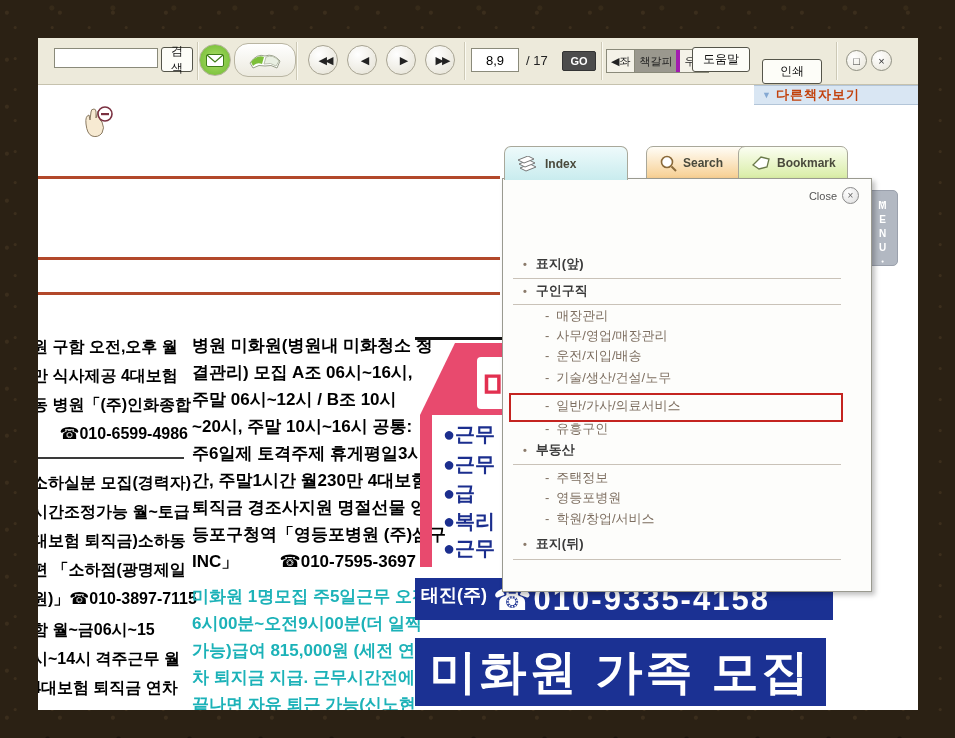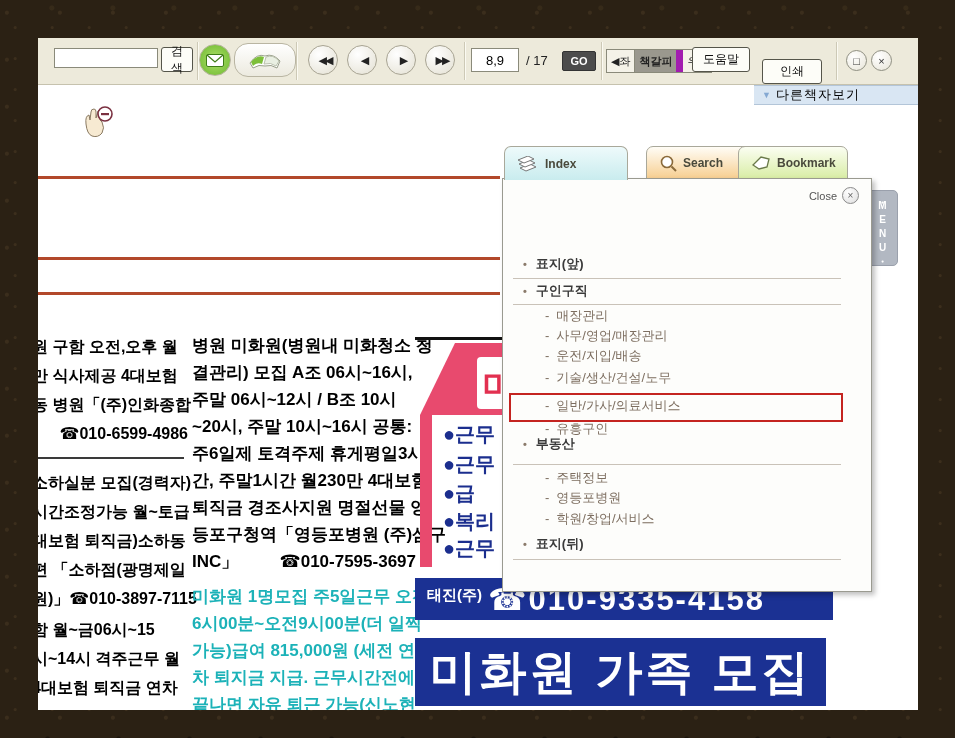--- a/index.html
+++ b/index.html
@@ -24,42 +24,42 @@
   #search-btn{left:123px;top:9px;width:32px;height:25px;}
   .round-icon{position:absolute;border-radius:50%;display:flex;align-items:center;justify-content:center;}
   #envelope-wrap{left:161px;top:6px;width:30px;height:30px;background:radial-gradient(#aee06a,#6cb82e);border:1px solid #b9b5a2;}
   #book-btn{position:absolute;left:196px;top:5px;width:60px;height:32px;border:1px solid #b9b5a2;border-radius:14px;background:linear-gradient(#fff,#eceadf);display:flex;align-items:center;justify-content:center;cursor:pointer;}
   .nav-btn{position:absolute;top:7px;width:30px;height:30px;border-radius:50%;background:radial-gradient(circle at 35% 30%,#ffffff,#e3e0d2);border:1px solid #a8a493;font-size:11px;color:#222;display:flex;align-items:center;justify-content:center;cursor:pointer;letter-spacing:-2px;padding-right:2px;box-sizing:border-box;}
   #page-input{position:absolute;left:433px;top:10px;width:48px;height:24px;border:1px solid #8a8a7a;background:#fff;font-size:13px;text-align:center;box-sizing:border-box;}
   #page-total{position:absolute;left:488px;top:15px;font-size:13px;color:#222;}
   #go-btn{position:absolute;left:524px;top:13px;width:34px;height:20px;background:#4c4c4c;color:#fff;border:1px solid #333;border-radius:2px;font-size:11px;font-weight:bold;display:flex;align-items:center;justify-content:center;cursor:pointer;}
   #bm-group{position:absolute;left:568px;top:11px;height:22px;border:1px solid #8a8a7a;background:#f4f2e8;display:flex;align-items:stretch;font-size:11px;}
   #bm-group .bm-part{display:flex;align-items:center;padding:0 4px;cursor:pointer;color:#222;}
-  #bm-center{background:#9a988e;border-left:1px solid #8a8a7a;border-right:7px solid #a21caf;color:#111;font-weight:bold;}
+  #bm-center{background:#9a988e;border-left:1px solid #8a8a7a;border-right:4px solid #a21caf;color:#111;}
   #help-btn{left:654px;top:9px;width:58px;height:25px;}
   #print-btn{left:724px;top:9px;width:60px;height:25px;margin-top:12px;}
   .win-btn{position:absolute;top:12px;width:21px;height:21px;border-radius:50%;border:1px solid #8f8f82;background:radial-gradient(circle at 35% 30%,#fff,#e8e5d8);font-size:11px;color:#333;display:flex;align-items:center;justify-content:center;cursor:pointer;}
   
   #other-books{position:absolute;left:716px;top:47px;width:164px;height:20px;background:#d9e6f3;border-top:1px solid #b3c5d8;border-bottom:1px solid #b3c5d8;display:flex;align-items:center;gap:5px;padding-left:8px;box-sizing:border-box;cursor:pointer;}
   #other-books .tri{color:#84a8d2;font-size:9px;}
-  #other-books .lbl{font-size:13px;font-weight:normal;color:#000000;letter-spacing:1px;}
+  #other-books .lbl{font-size:13px;font-weight:bold;color:#c2410c;letter-spacing:1px;}
   
   .redline{position:absolute;left:0;width:462px;height:3px;background:#b2482a;}
   .ad-col{position:absolute;color:#000;font-weight:bold;}
   .l-line{white-space:nowrap;height:29px;line-height:29px;font-size:16px;}
   .m-line{white-space:nowrap;height:27px;line-height:27px;font-size:17px;}
   .divider-thin{position:absolute;left:0;width:146px;height:2px;background:#3a3a3a;}
   .right-al{text-align:right;}
   #teal-ad{color:#1cb2b8;}
   
   #pink-ad{position:absolute;left:377px;top:299px;width:87px;height:268px;overflow:hidden;}
   .bullet-line{position:absolute;left:28px;white-space:nowrap;color:#1b2e8e;font-weight:bold;font-size:20px;}
   
   #banner-top{position:absolute;left:377px;top:540px;width:418px;height:42px;background:#1b3193;display:flex;align-items:center;z-index:1;}
-  #banner-top .company{color:#fff;font-weight:bold;font-size:15px;padding:0 6px 8px 12px;}
+  #banner-top .company{color:#fff;font-weight:bold;font-size:18px;padding:0 6px 8px 6px;}
   #banner-top .phone{color:#fff;font-weight:bold;font-size:31px;letter-spacing:2px;white-space:nowrap;}
   #banner-bottom{position:absolute;left:377px;top:600px;width:411px;height:68px;background:#1b3193;display:flex;align-items:center;justify-content:center;z-index:1;}
   #banner-bottom .txt{color:#fff;font-weight:bold;font-size:47px;letter-spacing:3px;white-space:nowrap;}
   
   #hand-cursor{position:absolute;left:40px;top:66px;width:40px;height:44px;}
   
   #menu-tab{position:absolute;left:828px;top:152px;width:30px;height:74px;background:#b2b8c2;border:1px solid #9aa0ac;border-radius:5px;display:flex;align-items:center;justify-content:center;z-index:2;cursor:pointer;}
   #menu-tab .v-label{writing-mode:vertical-rl;text-orientation:upright;color:#fff;font-size:10px;font-weight:bold;letter-spacing:3px;}
   #menu-tab .v-label::before{content:"・";}
   #menu-tab .v-label::after{content:"・";}
@@ -251,21 +251,21 @@
       <div class="p-sep" style="top:99px"></div>
       <div class="sec-row" style="top:103px">구인구직</div>
       <div class="p-sep" style="top:125px"></div>
       <div class="sub-row" style="top:128px">매장관리</div>
       <div class="sub-row" style="top:148px">사무/영업/매장관리</div>
       <div class="sub-row" style="top:168px">운전/지입/배송</div>
       <div class="sub-row" style="top:190px">기술/생산/건설/노무</div>
       <div id="hl-box"></div>
       <div class="sub-row" style="top:218px">일반/가사/의료서비스</div>
       <div class="sub-row" style="top:241px">유흥구인</div>
-      <div class="sec-row" style="top:256px">부동산</div>
+      <div class="sec-row" style="top:262px">부동산</div>
       <div class="p-sep" style="top:285px"></div>
       <div class="sub-row" style="top:290px">주택정보</div>
       <div class="sub-row" style="top:310px">영등포병원</div>
       <div class="sub-row" style="top:331px">학원/창업/서비스</div>
       <div class="sec-row" style="top:356px">표지(뒤)</div>
       <div class="p-sep" style="top:380px"></div>
     </div>
   </div>
 
 </div>

